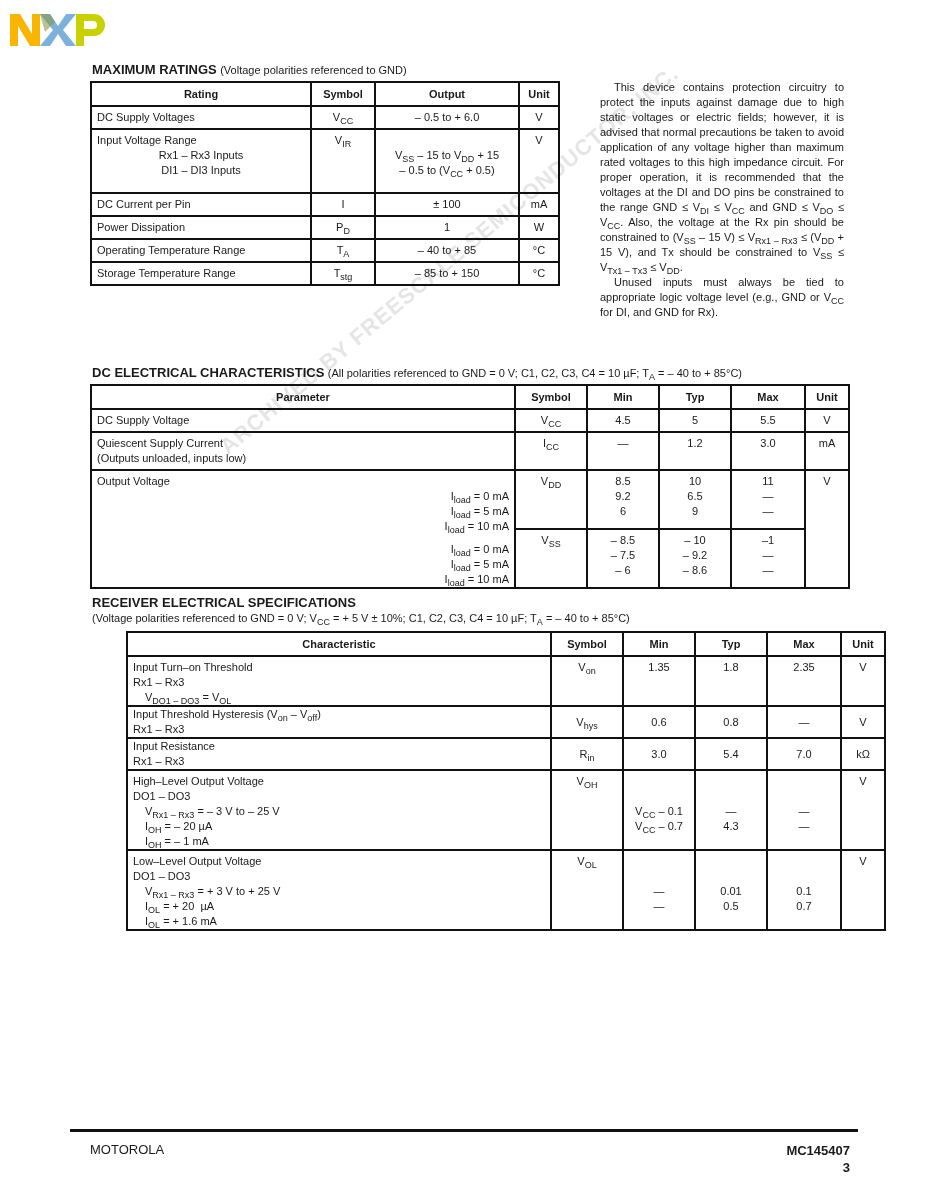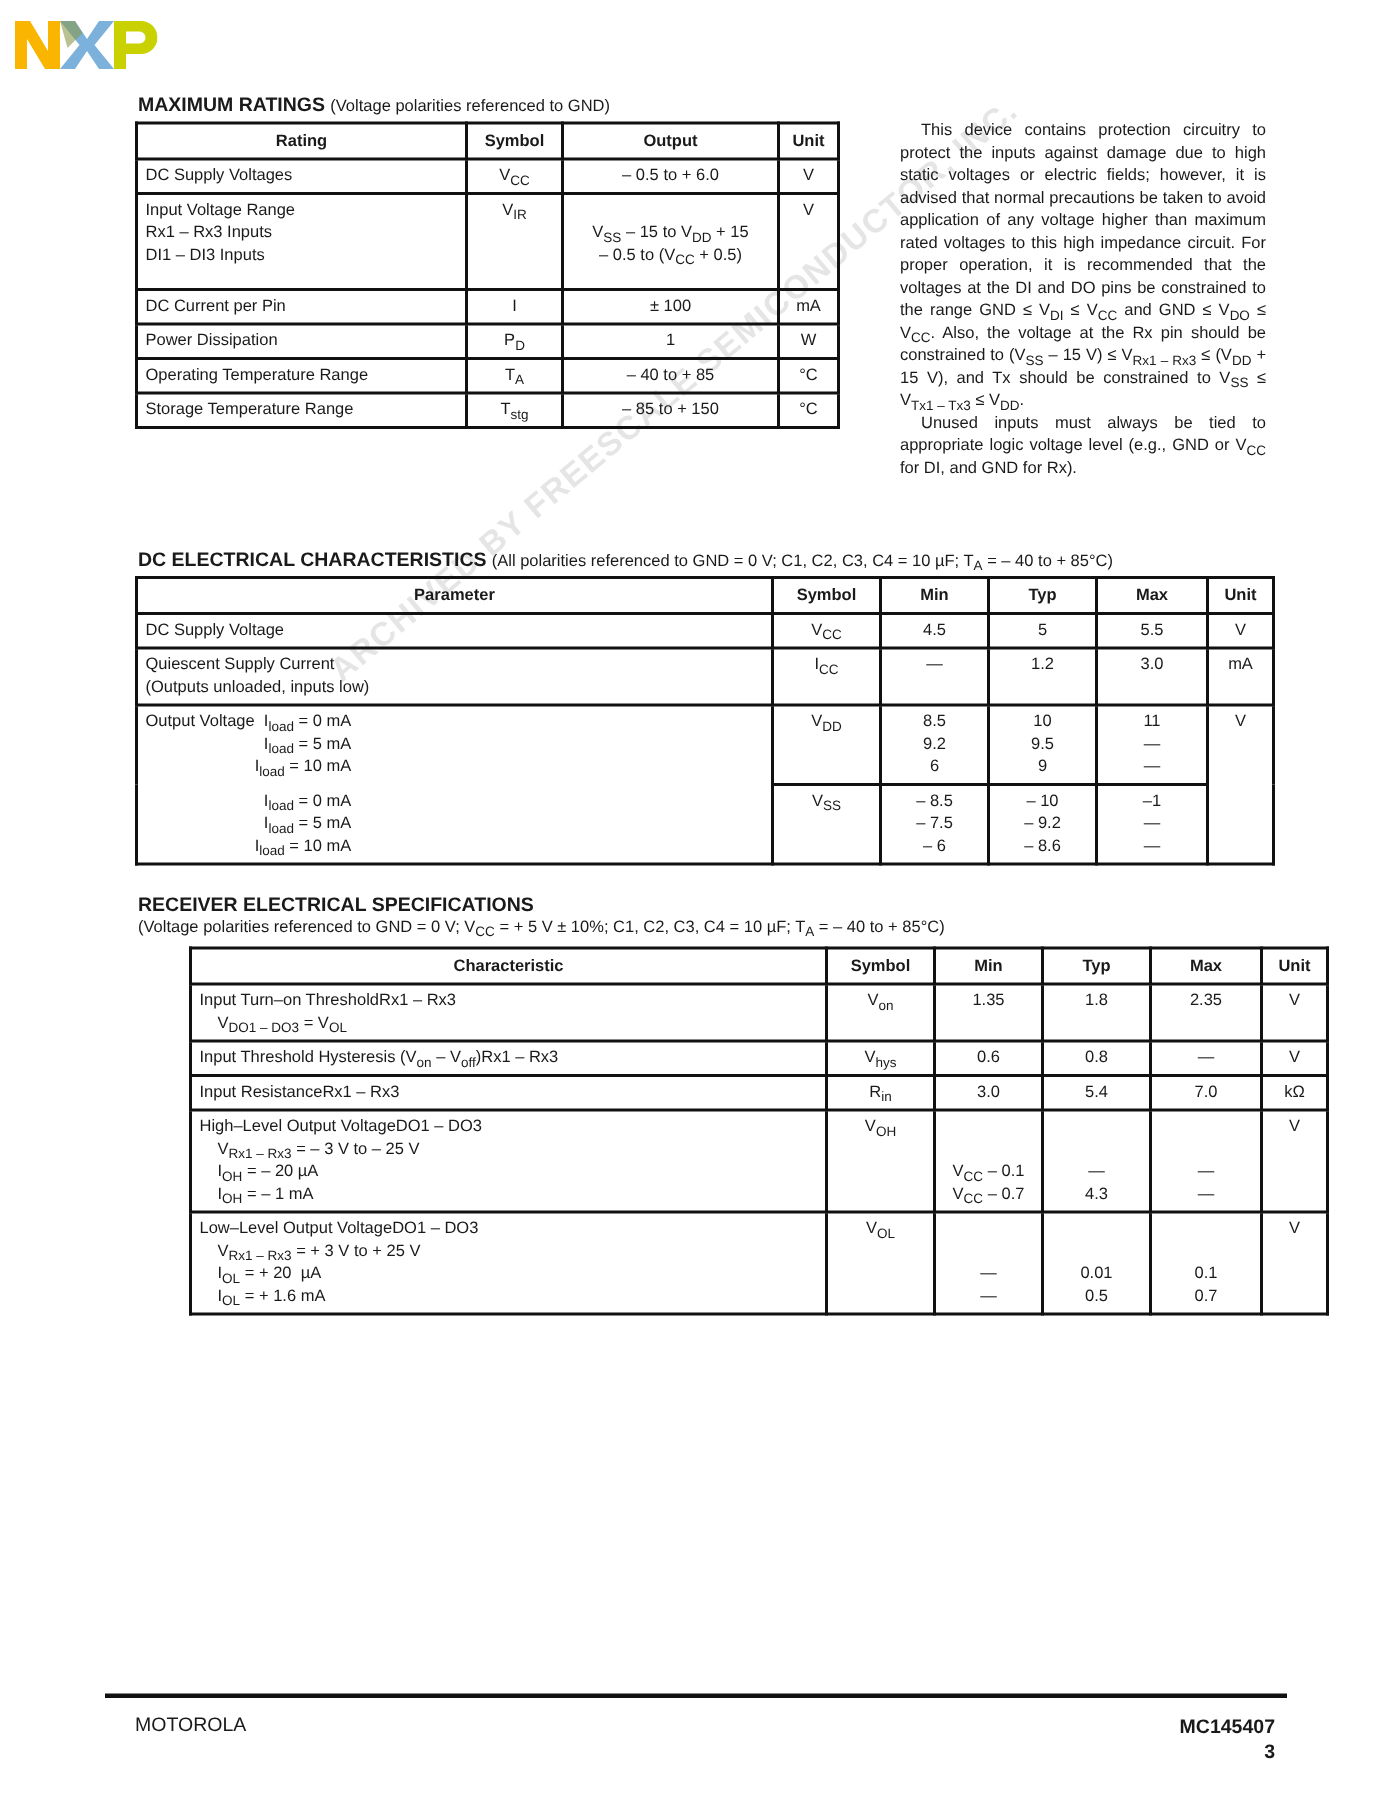--- a/index.html
+++ b/index.html
@@ -7,30 +7,30 @@
          font-family:"Liberation Sans", sans-serif; color:#1a1a1a; }
   .logo { position:absolute; left:10px; top:12px; width:95px; height:36px; }
   .sec-title { position:absolute; font-size:12.5px; white-space:nowrap; }
   .sec-title b { font-size:13px; font-weight:bold; }
   .sec-sub { font-size:11px; font-weight:normal; }
   table { border-collapse:collapse; position:absolute; font-size:11px; }
   td, th { border:2px solid #111; padding:0 5px; vertical-align:top; line-height:15px; }
   th { font-weight:bold; text-align:center; height:22px; vertical-align:middle; font-size:11px;}
   td.c { text-align:center; }
   sub { font-size:9px; vertical-align:-3px; line-height:0; }
-  .r { text-align:left; }
+  .r { text-align:center; }
   .note { position:absolute; left:600px; top:80px; width:244px; font-size:11px; line-height:15px; text-align:justify; }
   .note p { margin:0; text-indent:14px; }
   .watermark { position:absolute; left:215px; top:440px; transform:rotate(-40deg); transform-origin:left top;
                font-size:22px; font-weight:bold; color:rgba(160,160,160,0.28); white-space:nowrap; letter-spacing:1px; pointer-events:none; }
   .footer-rule { position:absolute; left:70px; top:1129px; width:788px; height:3px; background:#111; }
   .footer-left { position:absolute; left:90px; top:1142px; font-size:13px; }
   .footer-right { position:absolute; right:76px; top:1142px; font-size:13px; font-weight:bold; text-align:right; line-height:17px; }
   .line { display:block; }
-  .split { display:flex; justify-content:flex-start; }
+  .split { display:flex; justify-content:flex-start;flex-direction:column; }
 </style>
 </head>
 <body>
 
 <svg class="logo" viewBox="0 0 95 36">
   <polygon points="0,2 10,2 22,22 22,2 30,2 30,34 20,34 8,14 8,34 0,34" fill="#F9B500"></polygon>
   <polygon points="30,2 40,2 48,14 56,2 66,2 53,18 66,34 56,34 48,22 40,34 30,34 43,18" fill="#7BB1DB"></polygon>
   <polygon points="30,2 40,2 45,10 35,20" fill="#8a9a4a" opacity="0.6"></polygon>
   <path d="M66,2 H84 A11,11 0 0 1 84,24 H74 V34 H66 Z M74,9 V17 H83 A4,4 0 0 0 83,9 Z" fill="#C9D200" fill-rule="evenodd"></path>
 </svg>
@@ -147,21 +147,21 @@
       </div>
     </td>
     <td class="c" style="padding-top:3px">V<sub>DD</sub></td>
     <td class="c" style="padding-top:3px">
       <span class="line">8.5</span>
       <span class="line">9.2</span>
       <span class="line">6</span>
     </td>
     <td class="c" style="padding-top:3px">
       <span class="line">10</span>
-      <span class="line">9.5</span>
+      <span class="line">6.5</span>
       <span class="line">9</span>
     </td>
     <td class="c" style="padding-top:3px">
       <span class="line">11</span>
       <span class="line">—</span>
       <span class="line">—</span>
     </td>
     <td class="c" style="padding-top:3px" rowspan="2">V</td>
   </tr>
   <tr style="height:53px">

